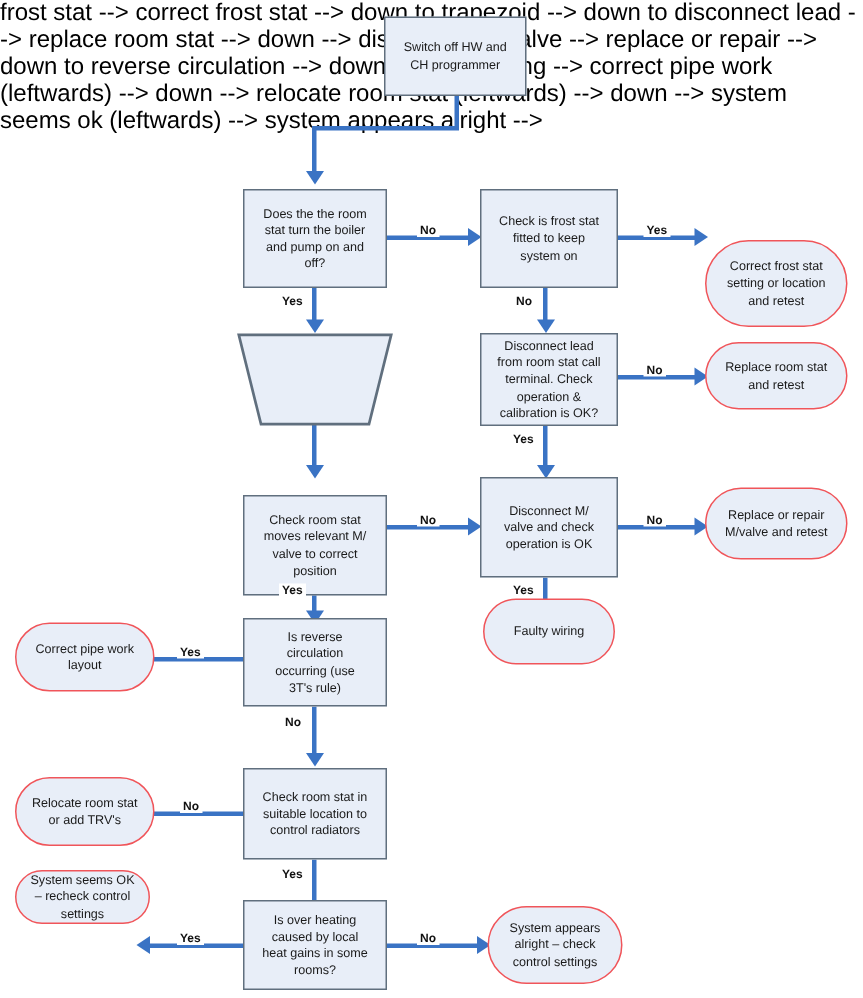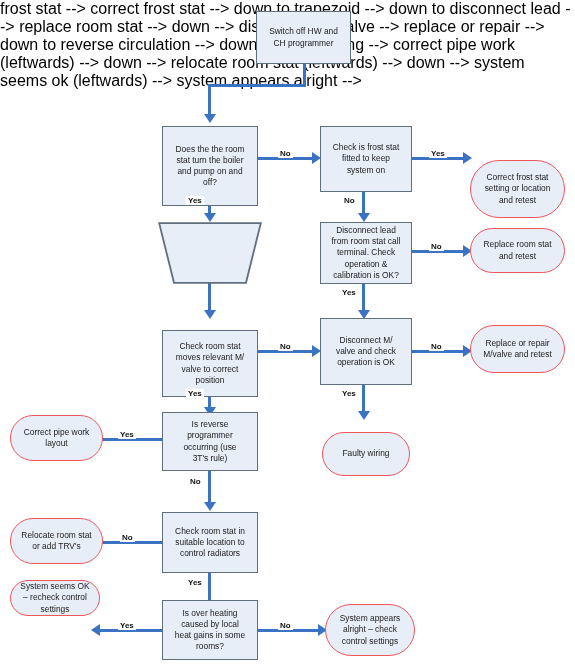--- a/index.html
+++ b/index.html
@@ -188,21 +188,21 @@
   <div class="elabel" style="left:118px;top:621px;">Yes</div>
   <div class="elabel" style="left:278px;top:621px;">No</div>
 
   
 
   <div class="node rect" style="left:256px;top:11px;width:95px;height:53px;">
     <span class="txt">Switch off HW and
 CH programmer</span>
   </div>
 
-  <div class="node rect" style="left:162px;top:126px;width:96px;height:80px;text-align:center;">
+  <div class="node rect" style="left:162px;top:126px;width:96px;height:66px;text-align:center;">
     <span class="txt">Does the the room
 stat turn the boiler
 and pump on and
 off?</span>
   </div>
 
   <div class="node rect" style="left:320px;top:126px;width:92px;height:66px;">
     <span class="txt">Check is frost stat
 fitted to keep
 system on</span>
@@ -248,31 +248,31 @@
 operation is OK</span>
   </div>
 
   <div class="node term" style="left:470px;top:325px;width:95px;height:48px;">
     <span class="txt">Replace or repair
 M/valve and retest</span>
   </div>
 
   <div class="node rect" style="left:162px;top:412px;width:96px;height:59px;">
     <span class="txt">Is reverse
-programmer
+circulation
 occurring (use
 3T's rule)</span>
   </div>
 
   <div class="node term" style="left:10px;top:415px;width:93px;height:46px;">
     <span class="txt">Correct pipe work
 layout</span>
   </div>
 
-  <div class="node term" style="left:322px;top:432px;width:88px;height:44px;">
+  <div class="node term" style="left:322px;top:399px;width:88px;height:44px;">
     <span class="txt">Faulty wiring</span>
   </div>
 
   <div class="node rect" style="left:162px;top:512px;width:96px;height:61px;">
     <span class="txt">Check room stat in
 suitable location to
 control radiators</span>
   </div>
 
   <div class="node term" style="left:10px;top:518px;width:93px;height:46px;">

